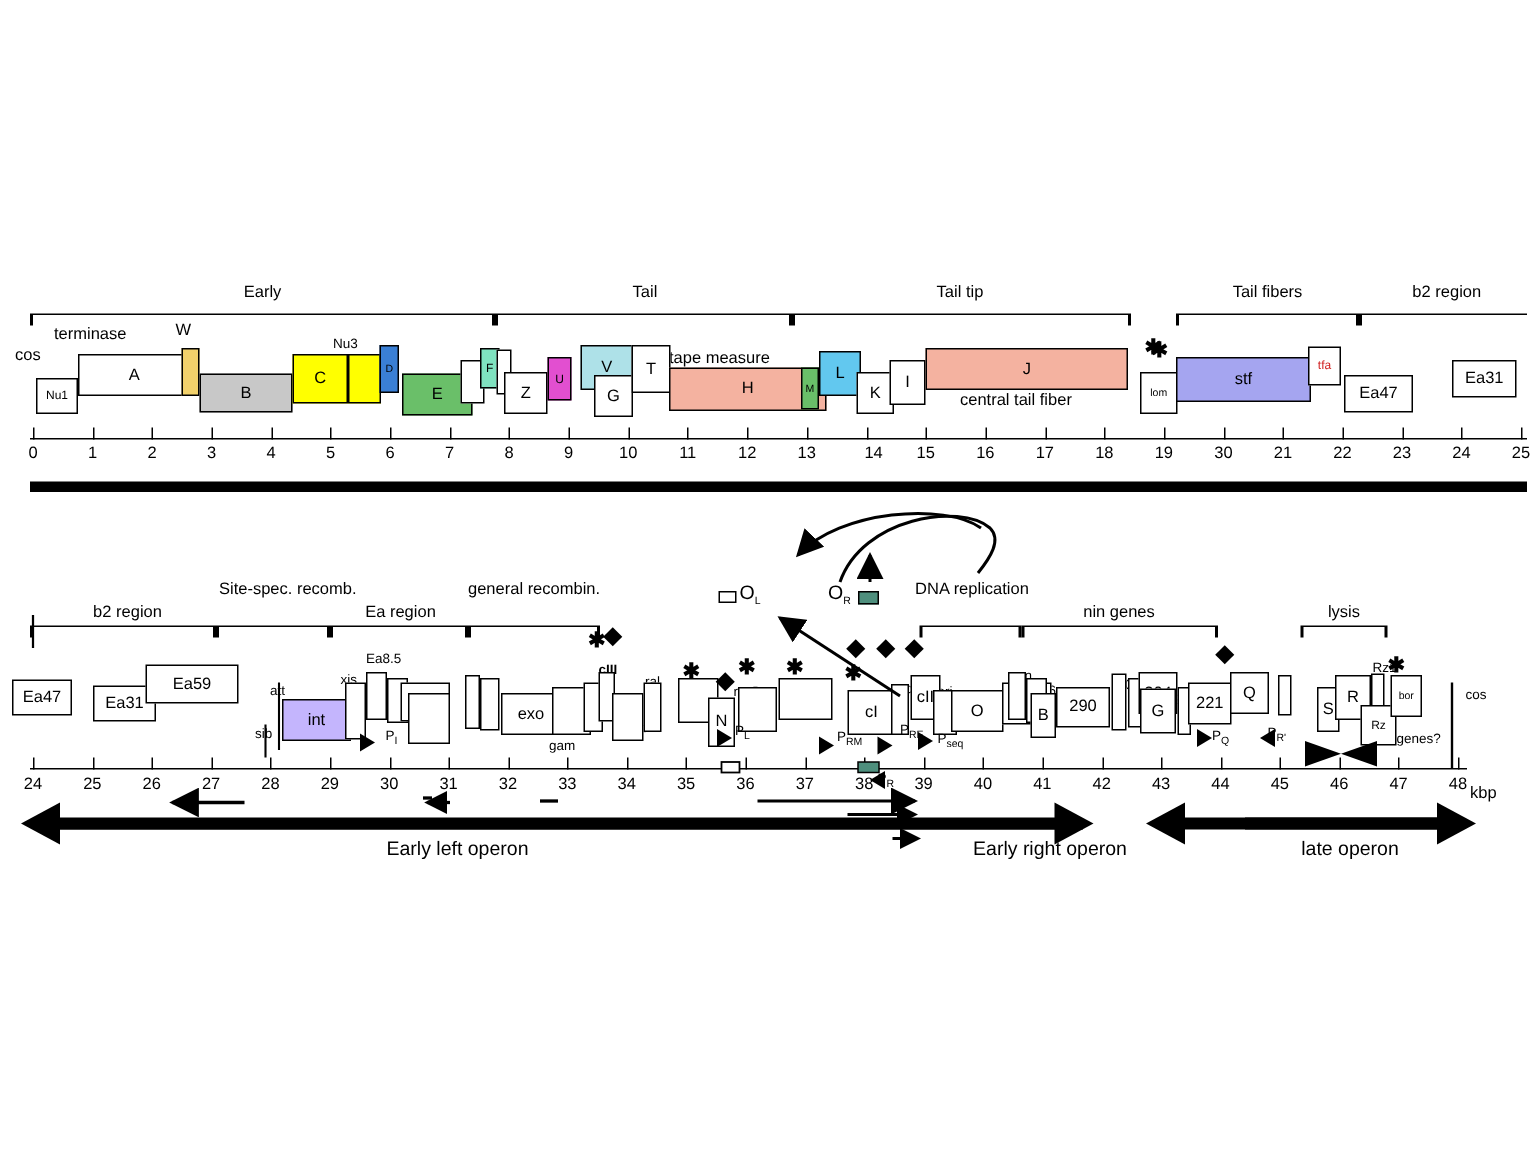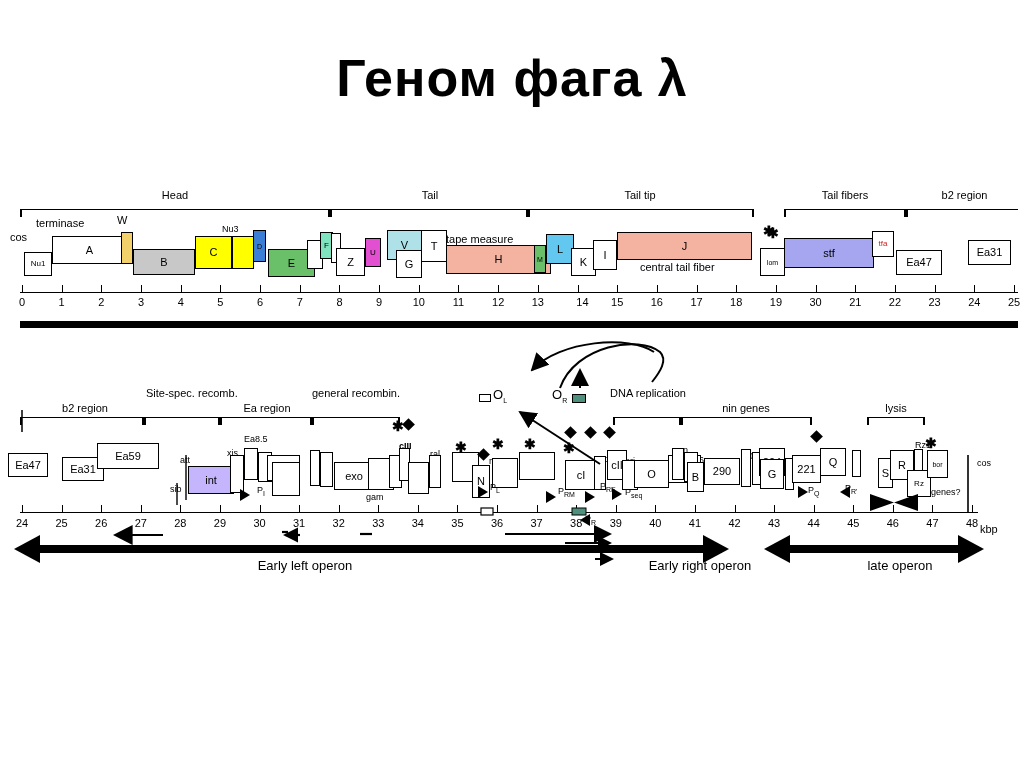--- a/index.html
+++ b/index.html
@@ -52,26 +52,25 @@
   .sub{font-size:7px;vertical-align:sub;}
 
   svg.ov{position:absolute;left:0;top:0;width:1024px;height:767px;
          pointer-events:none;overflow:visible;}
 </style>
 </head>
 <body>
 
 <div id="slide">
 
-  <div class="title">Геном фага λ</div>
 
   <div class="map" style="left:0;top:180;width:1024px;height:150px;">
 
     <div class="bracket" style="left:20px;top:209px;width:310px;"></div>
-    <div class="lbl c" style="left:120px;top:190px;width:110px;">Head</div>
+    <div class="lbl c" style="left:120px;top:190px;width:110px;">Early</div>
 
     <div class="bracket" style="left:330px;top:209px;width:198px;"></div>
     <div class="lbl c" style="left:380px;top:190px;width:100px;">Tail</div>
 
     <div class="bracket" style="left:528px;top:209px;width:226px;"></div>
     <div class="lbl c" style="left:590px;top:190px;width:100px;">Tail tip</div>
 
     <div class="bracket" style="left:784px;top:209px;width:122px;"></div>
     <div class="lbl c" style="left:790px;top:190px;width:110px;">Tail fibers</div>
 

